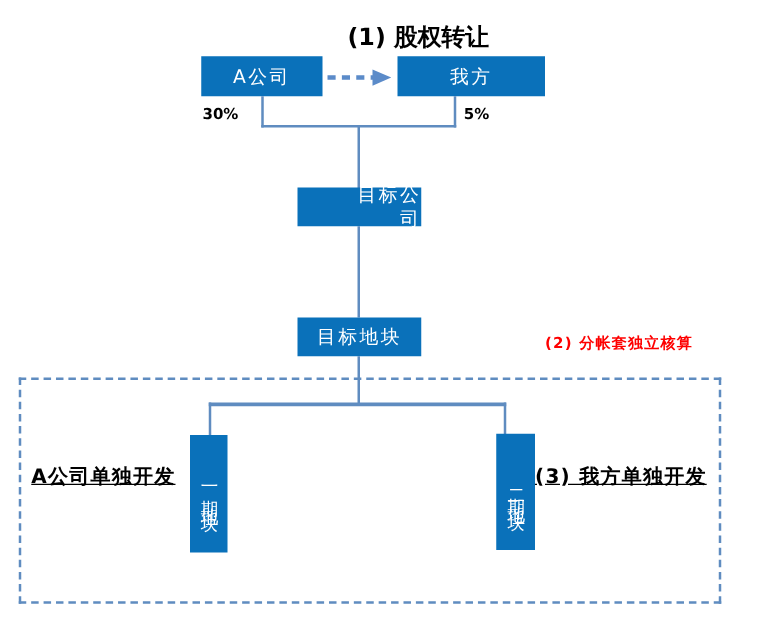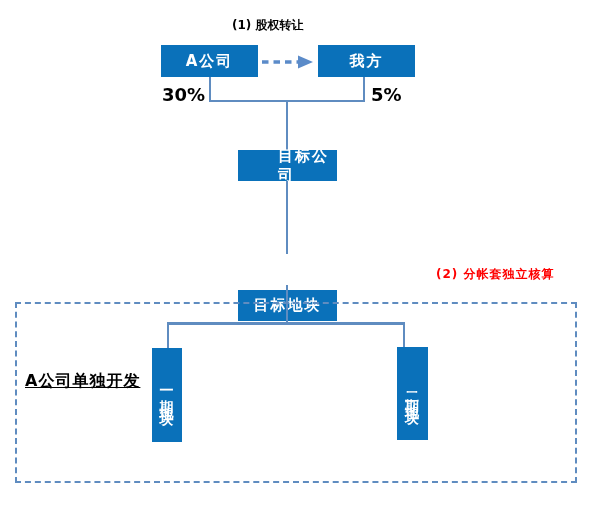--- a/index.html
+++ b/index.html
@@ -19,47 +19,47 @@
     width: 607px;
     height: 509px;
     background: var(--white);
     overflow: hidden;
   }
   .abs { position: absolute; }
   .box {
     position: absolute;
     background: var(--box-blue);
     color: var(--white);
-    font-weight: bold;
+    font-weight: normal;
     display: flex;
     align-items: center;
     justify-content: center;
     font-size: 15px;
     letter-spacing: 2px;
-    text-align: left;
+    text-align: right;
   }
   .box.vbox {
     writing-mode: vertical-rl;
     text-orientation: upright;
     letter-spacing: 0.45em;
     font-size: 14px;
     line-height: 1;
   }
   .line {
     position: absolute;
     background: var(--line-blue);
   }
   .label {
     position: absolute;
     color: var(--text-black);
     font-weight: bold;
     white-space: nowrap;
   }
-  .title-label { font-size: 12px; }
-  .pct-label { font-size: 18px; }
+  .title-label { font-size: 19px; margin-left: 46px; }
+  .pct-label { font-size: 12px; }
   .note-label { font-size: 16px; letter-spacing: 1px; text-decoration: underline; }
   .red-label {
     position: absolute;
     color: var(--red);
     font-weight: bold;
     font-size: 12px;
     letter-spacing: 1px;
     white-space: nowrap;
   }
   .dashed-rect {
@@ -76,50 +76,51 @@
   }
 </style>
 </head>
 <body>
 
 <div class="canvas">
 
   <div class="label title-label abs" style="left:232px; top:17px;">(1) 股权转让</div>
 
   <div class="box" style="left:161px; top:45px; width:97px; height:32px;">A公司</div>
-  <div class="box" style="left:318px; top:45px; width:97px; height:32px;">我方</div>
+  <div class="box" style="left:318px; top:45px; width:118px; height:32px;">我方</div>
 
   <div class="arrow-wrap">
     <svg width="54" height="16" viewBox="0 0 54 16">
       <line x1="1" y1="8" x2="39" y2="8" stroke="#5b8bc9" stroke-width="3.5" stroke-dasharray="6.5 5"></line>
       <polygon points="37,1.5 52,8 37,14.5" fill="#5b8bc9"></polygon>
     </svg>
   </div>
 
   <div class="label pct-label abs" style="left:162px; top:84px;">30%</div>
   <div class="label pct-label abs" style="left:371px; top:84px;">5%</div>
 
   <div class="line" style="left:208.5px; top:77px; width:2.5px; height:25px;"></div>
   <div class="line" style="left:362.5px; top:77px; width:2.5px; height:25px;"></div>
   <div class="line" style="left:208.5px; top:99.5px; width:156.5px; height:2.5px;"></div>
   <div class="line" style="left:285.5px; top:99.5px; width:2.5px; height:51px;"></div>
 
   <div class="box" style="left:238px; top:150px; width:99px; height:31px;padding-left:40px;">目标公司</div>
 
   <div class="line" style="left:285.5px; top:181px; width:2.5px; height:73px;"></div>
 
-  <div class="box" style="left:238px; top:254px; width:99px; height:31px;margin-top:36px;">目标地块</div>
+  <div class="box" style="left:238px; top:254px; width:99px; height:31px;">目标地块</div>
 
   <div class="red-label" style="left:436px; top:266px;">(2) 分帐套独立核算</div>
 
   <div class="dashed-rect"></div>
 
   <div class="line" style="left:285.5px; top:285px; width:2.5px; height:39px;"></div>
   <div class="line" style="left:166.5px; top:322px; width:238.5px; height:2.5px;"></div>
   <div class="line" style="left:166.5px; top:322px; width:2.5px; height:27px;"></div>
   <div class="line" style="left:402.5px; top:322px; width:2.5px; height:26px;"></div>
 
   <div class="box vbox" style="left:152px; top:348px; width:30px; height:94px;">一期地块</div>
   <div class="box vbox" style="left:397px; top:347px; width:31px; height:93px;">二期地块</div>
 
   <div class="label note-label abs" style="left:25px; top:371px;">A公司单独开发</div>
+  <div class="label note-label abs" style="left:428px; top:371px;">(3) 我方单独开发</div>
 
 </div>
 
 </body></html>

